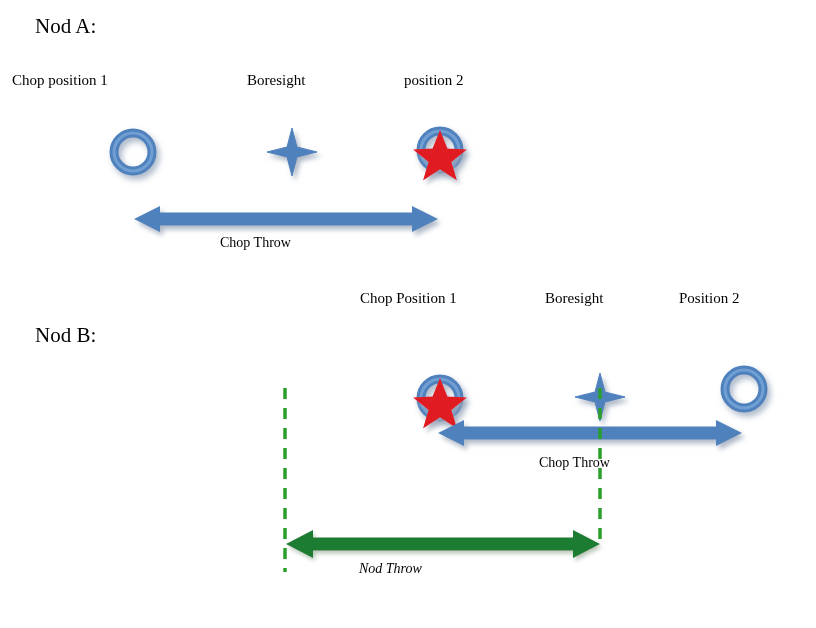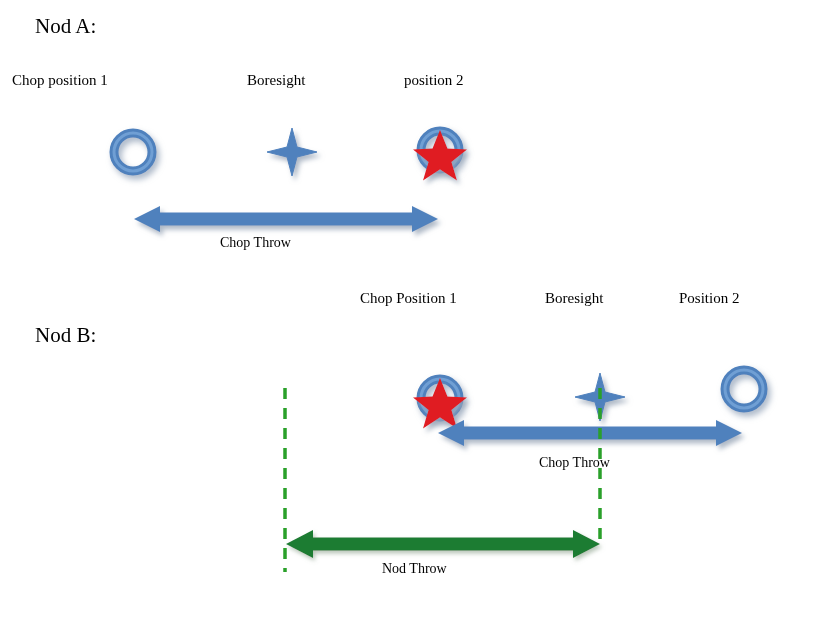--- a/index.html
+++ b/index.html
@@ -122,15 +122,15 @@
   <div class="lbl arrow-label" style="left:220px; top:236px;">Chop Throw</div>
 
   <div class="lbl col-label" style="left:360px; top:291px;">Chop Position 1</div>
   <div class="lbl col-label" style="left:545px; top:291px;">Boresight</div>
   <div class="lbl col-label" style="left:679px; top:291px;">Position 2</div>
 
   <div class="lbl node-title" style="left:10px; top:325px;text-align:right;">Nod B:</div>
 
   <div class="lbl arrow-label" style="left:539px; top:456px;">Chop Throw</div>
 
-  <div class="lbl arrow-label" style="left:382px; top:562px;">Nod Throw</div>
+  <div class="lbl arrow-label" style="left:359px; top:562px;font-style:italic;">Nod Throw</div>
 
 </div>
 
 </body></html>

